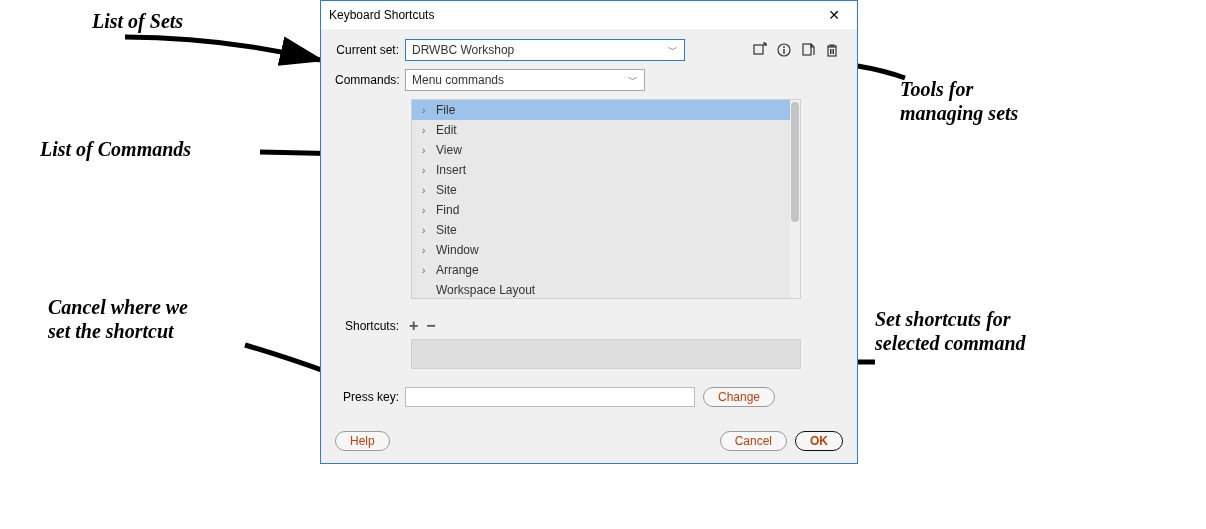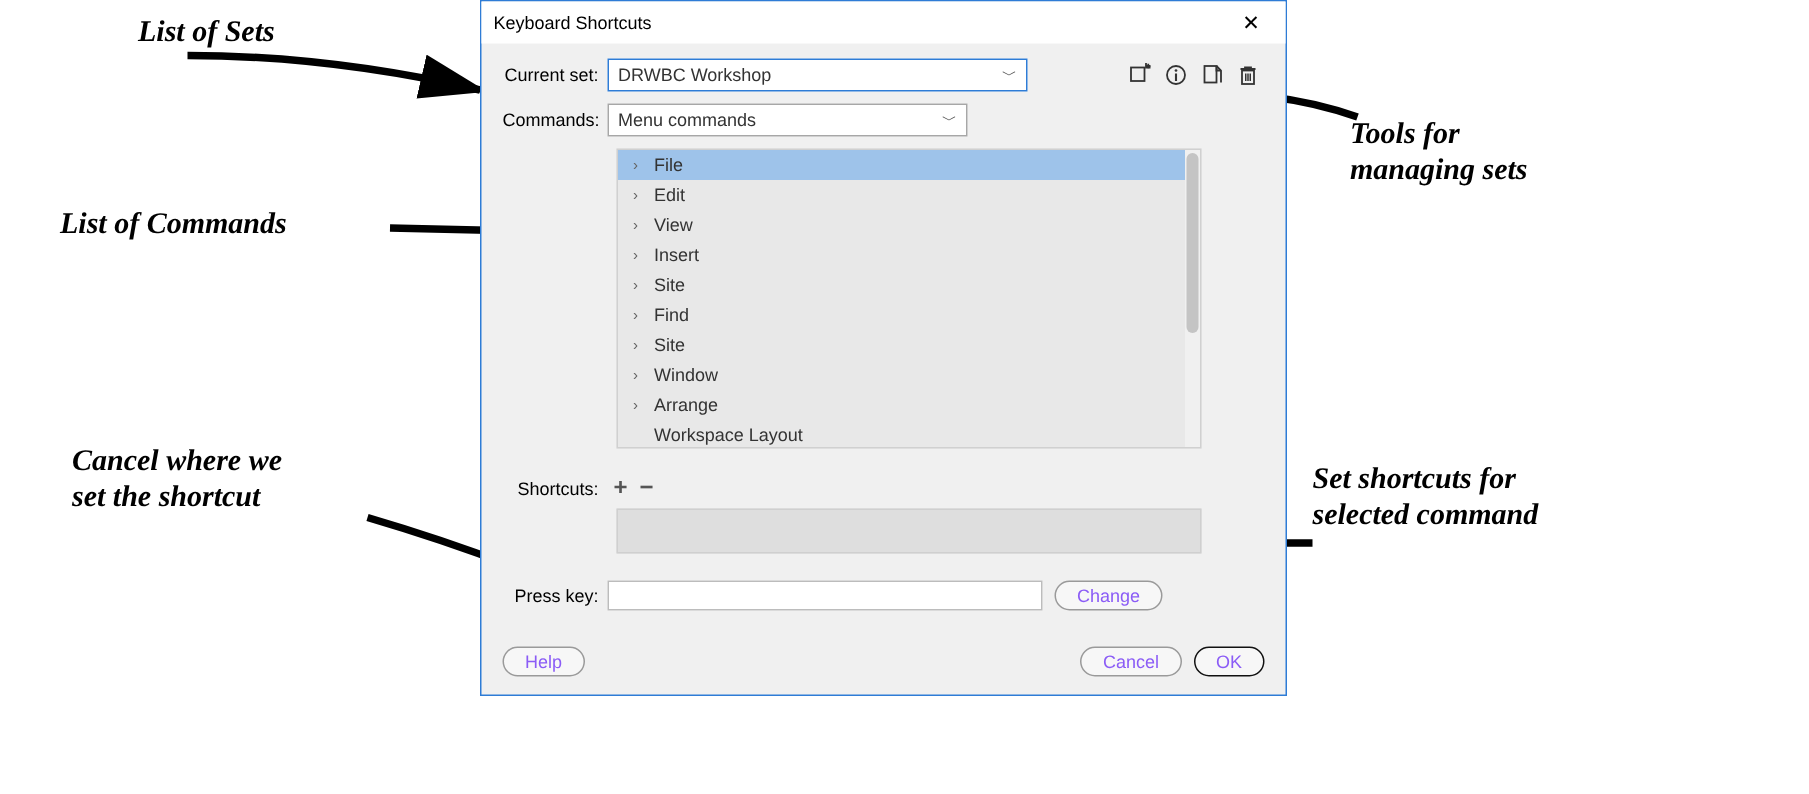--- a/index.html
+++ b/index.html
@@ -172,25 +172,25 @@
   }
   .pill-btn {
     height: 20px;
     border: 1px solid #9a9a9a;
     border-radius: 10px;
     background: #f7f7f7;
     padding: 0 14px;
     font-size: 12px;
     display: inline-flex;
     align-items: center;
-    color: #8b5cf6;
+    color: #c2410c;
   }
   .pill-btn.primary {
     border: 1.5px solid #111;
-    font-weight: 400;
+    font-weight: 700;
   }
   .footer {
     display: flex;
     padding: 10px 14px 12px 14px;
     align-items: center;
   }
   .footer .spacer { flex: 1; }
 </style>
 </head>
 <body>

